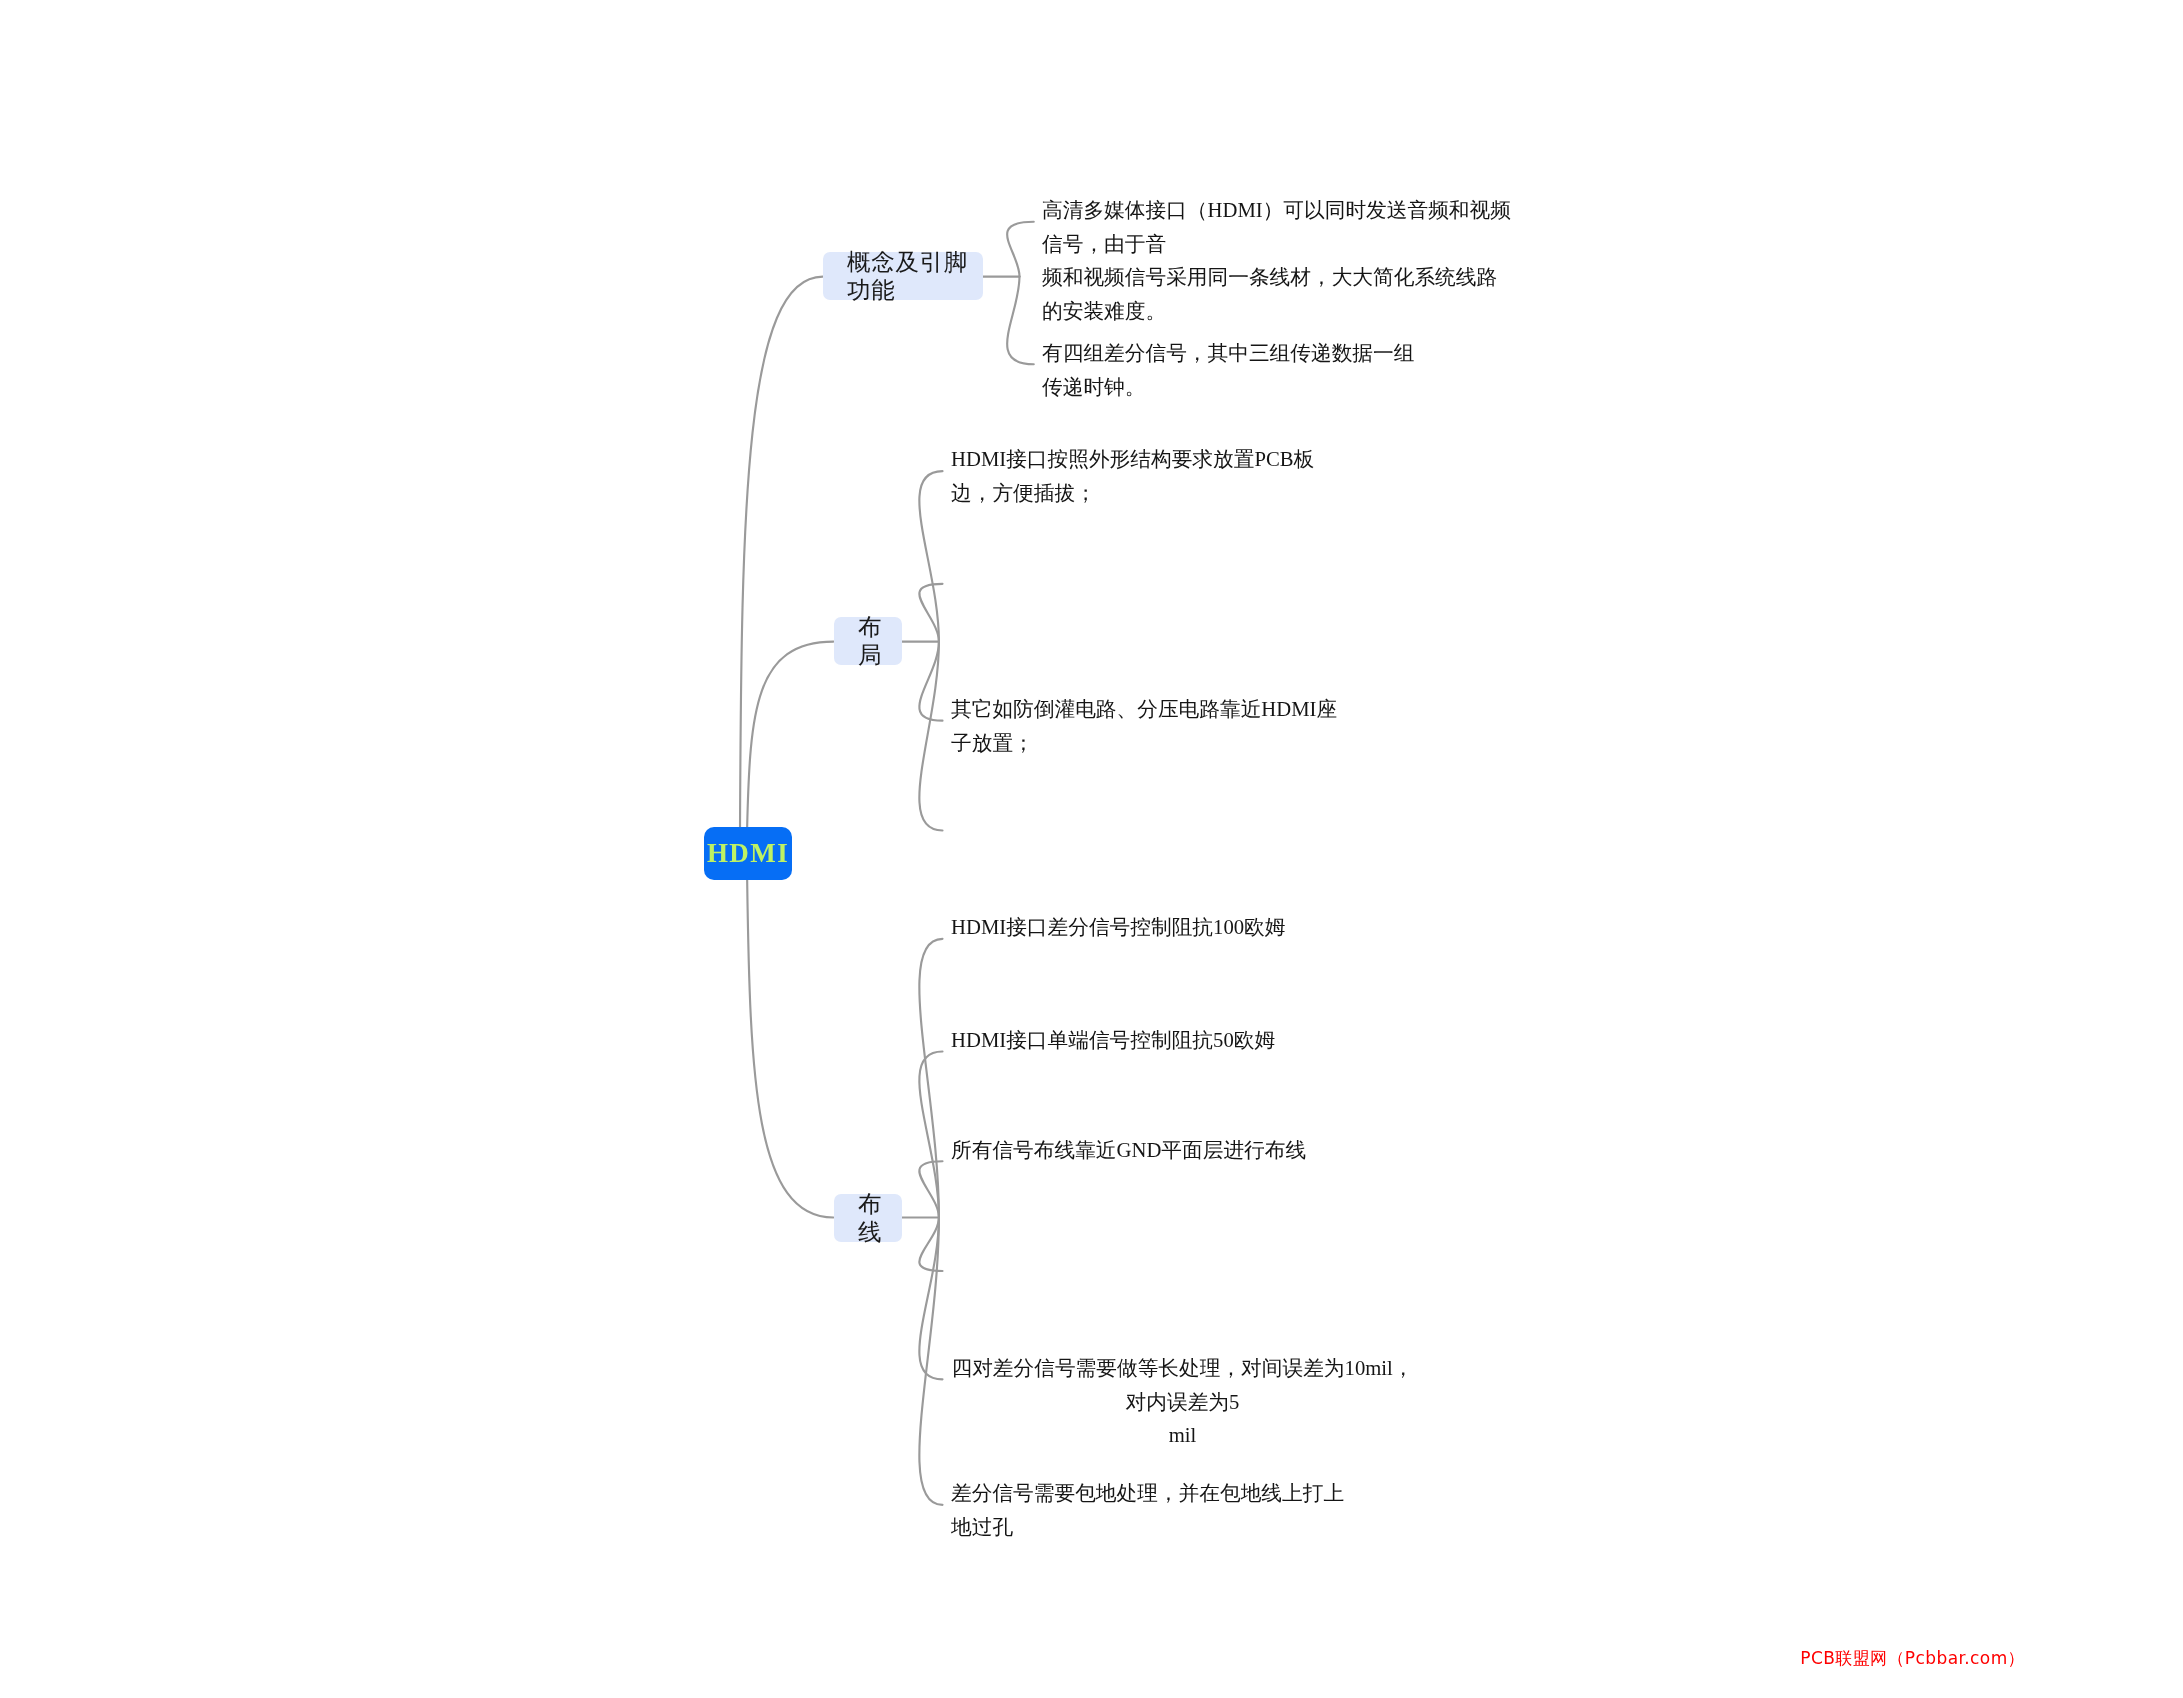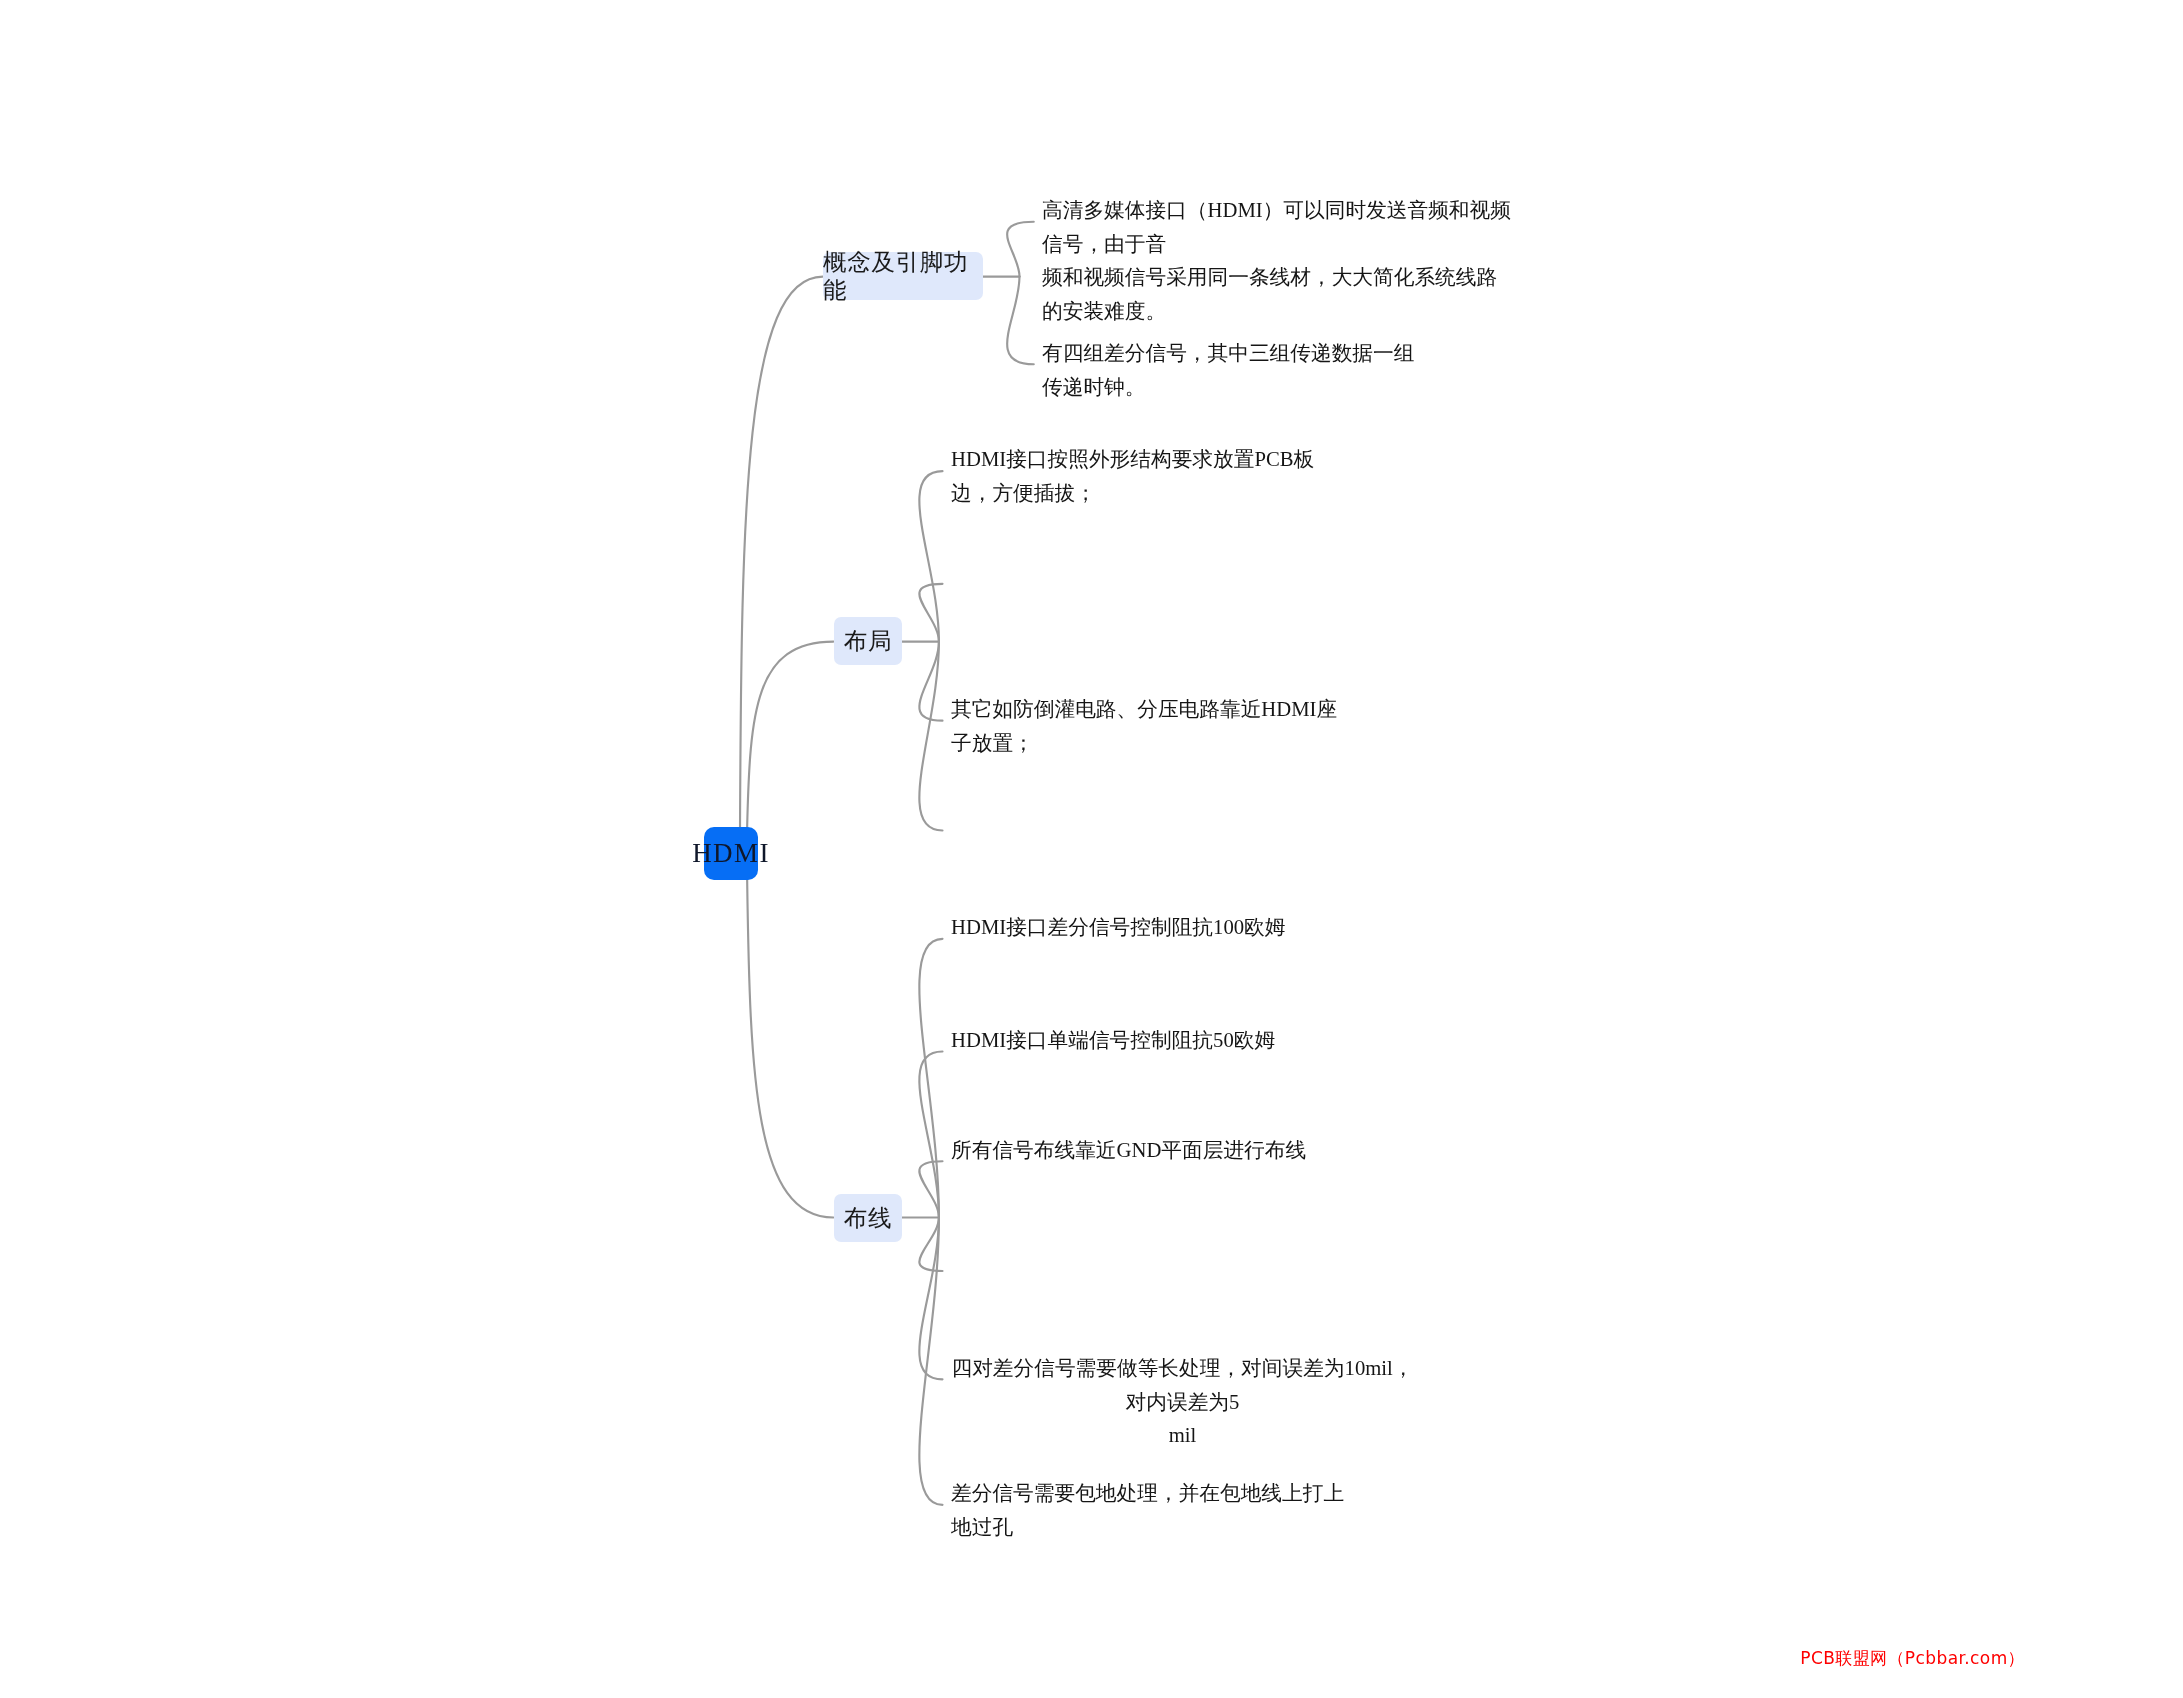--- a/index.html
+++ b/index.html
@@ -54,20 +54,21 @@
   .branch-node {
     display: flex;
     align-items: center;
     justify-content: center;
     background: #dfe8fb;
     color: #1a1a1a;
     border-radius: 7.1px;
     font-size: 23.5px;
     line-height: 1.2;
     letter-spacing: 0.7px;
+    padding-left: 24px;
   }
 
   
   .leaf-node {
     color: #151515;
     font-size: 20.7px;
     line-height: 1.62;
     text-align: center;
     white-space: pre-line;
   }
@@ -102,21 +103,21 @@
       <path d="M 1317 900 C 1317 1019.25, 1252 1165, 1322 1165" fill="none" stroke="#9a9a9a" stroke-width="3" stroke-linecap="round"></path>
       <path d="M 1048 1234 C 1052 1515.05, 1059 1708, 1169 1708" fill="none" stroke="#9a9a9a" stroke-width="3" stroke-linecap="round"></path>
       <path d="M 1265 1708 L 1317 1708" fill="none" stroke="#9a9a9a" stroke-width="3" stroke-linecap="round"></path>
       <path d="M 1317 1708 C 1317 1532.05, 1252 1317, 1322 1317" fill="none" stroke="#9a9a9a" stroke-width="3" stroke-linecap="round"></path>
       <path d="M 1317 1708 C 1317 1603.15, 1252 1475, 1322 1475" fill="none" stroke="#9a9a9a" stroke-width="3" stroke-linecap="round"></path>
       <path d="M 1317 1708 C 1317 1672.45, 1252 1629, 1322 1629" fill="none" stroke="#9a9a9a" stroke-width="3" stroke-linecap="round"></path>
       <path d="M 1317 1708 C 1317 1741.75, 1252 1783, 1322 1783" fill="none" stroke="#9a9a9a" stroke-width="3" stroke-linecap="round"></path>
       <path d="M 1317 1708 C 1317 1810.15, 1252 1935, 1322 1935" fill="none" stroke="#9a9a9a" stroke-width="3" stroke-linecap="round"></path>
       <path d="M 1317 1708 C 1317 1889.35, 1252 2111, 1322 2111" fill="none" stroke="#9a9a9a" stroke-width="3" stroke-linecap="round"></path>
     </svg>
-<div class="node root-node" style="left: 704px; top: 827px; width: 54px; height: 53px; background: rgb(6, 110, 245); color: #0f172a;">HDMI</div>
+<div class="node root-node" style="left: 704px; top: 827px; width: 88px; height: 53px; background: rgb(6, 110, 245); color: #bef264; font-weight: bold;">HDMI</div>
     <div class="node branch-node" style="left: 823px; top: 252px; width: 160px; height: 48px; background: rgb(223, 232, 251);">概念及引脚功能</div>
     <div class="node leaf-node leaf-left" style="left: 1042px; top: 194px; width: 471px;">高清多媒体接口（HDMI）可以同时发送音频和视频信号，由于音
 频和视频信号采用同一条线材，大大简化系统线路的安装难度。</div>
     <div class="node leaf-node leaf-left" style="left: 1042px; top: 337px; width: 385px;">有四组差分信号，其中三组传递数据一组传递时钟。</div>
     <div class="node branch-node" style="left: 834px; top: 617px; width: 68px; height: 48px; background: rgb(223, 232, 251);">布局</div>
     <div class="node leaf-node leaf-left" style="left: 951px; top: 443px; width: 399px;">HDMI接口按照外形结构要求放置PCB板边，方便插拔；</div>
     <div class="node leaf-node leaf-left" style="left: 951px; top: 693px; width: 399px;">其它如防倒灌电路、分压电路靠近HDMI座子放置；</div>
     <div class="node branch-node" style="left: 834px; top: 1194px; width: 68px; height: 48px; background: rgb(223, 232, 251);">布线</div>
     <div class="node leaf-node leaf-left" style="left: 951px; top: 911px; width: 399px;">HDMI接口差分信号控制阻抗100欧姆</div>
     <div class="node leaf-node leaf-left" style="left: 951px; top: 1024px; width: 399px;">HDMI接口单端信号控制阻抗50欧姆</div>

